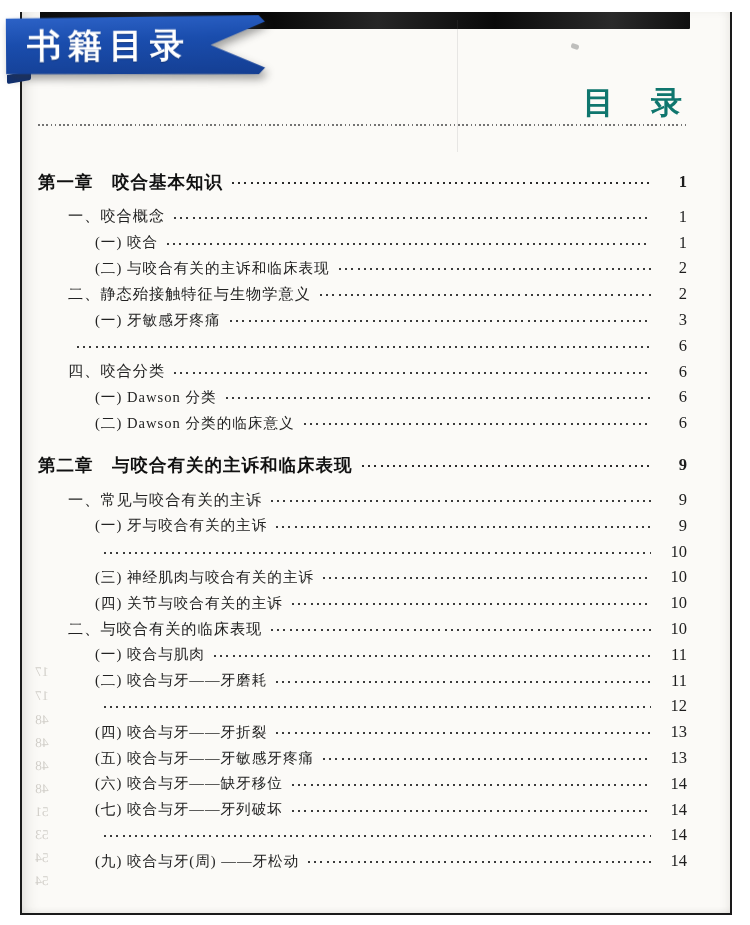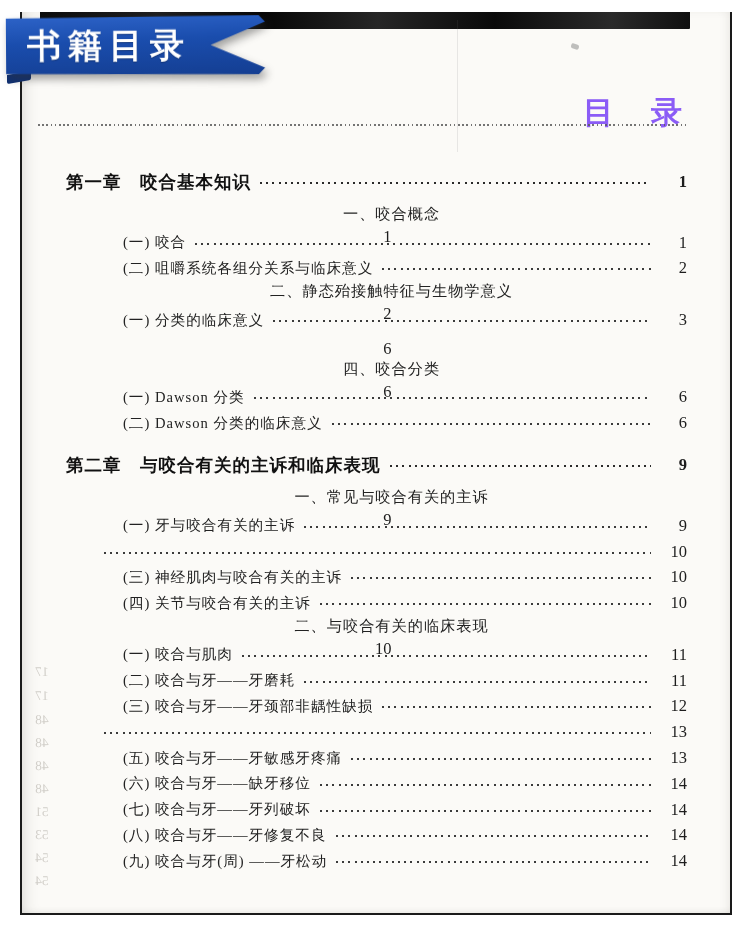--- a/index.html
+++ b/index.html
@@ -13,40 +13,40 @@
     background:#fbfaf7;
     border:2px solid #1a1a1a;border-top:none;
     box-shadow:inset 10px 0 16px -10px rgba(60,55,45,.22), inset -8px 0 12px -9px rgba(60,55,45,.15), inset 0 -6px 10px -8px rgba(60,55,45,.12);
   }
   .topbar{
     position:absolute;left:18px;top:0;width:650px;height:17px;
     background:linear-gradient(90deg,#0b0b0b 0%,#1f1f1f 18%,#060606 34%,#262626 52%,#0a0a0a 70%,#2a2a2a 88%,#101010 100%);
     border-radius:0 0 1px 1px;
   }
   .page-title{
-    position:absolute;top:80px;right:45px;
+    position:absolute;top:70px;right:45px;
     font-family:"Liberation Sans","DejaVu Sans",sans-serif;font-weight:700;
-    font-size:31px;letter-spacing:3px;color:#8b5cf6;white-space:pre;
+    font-size:31px;letter-spacing:3px;color:#0f766e;white-space:pre;
   }
   .rule{
     position:absolute;top:112px;left:16px;right:43px;height:2px;
     background:repeating-linear-gradient(90deg,#5c5c5c 0 1.6px,transparent 1.6px 4.2px);
     opacity:.85;
   }
   
   .toc{position:absolute;top:154px;left:16px;right:43px;}
   .toc-row{display:flex;align-items:center;height:25.8px;font-size:15px;color:#222;}
   .toc-row.lvl-chapter{
     height:31px;margin-top:0;margin-bottom:7px;
     font-family:"Liberation Sans","DejaVu Sans",sans-serif;font-weight:700;font-size:17.5px;color:#111;
   }
   .toc-row.lvl-chapter.gap-before{margin-top:13px;}
-  .toc-row.lvl-l1{padding-left:30px;font-size:15.2px;flex-direction:column;}
+  .toc-row.lvl-l1{padding-left:30px;font-size:15.2px;}
   .toc-row.lvl-l2{padding-left:57px;font-size:14.6px;}
-  .toc-label{white-space:nowrap;letter-spacing:1px;margin-left:28px;}
+  .toc-label{white-space:nowrap;letter-spacing:1px;}
   .leader{
     flex:1;height:2px;align-self:center;margin:2px 8px 0 9px;
     background:repeating-linear-gradient(90deg,#3b3b3b 0 2px,transparent 2px 6.2px);
   }
   .lvl-chapter .leader{background:repeating-linear-gradient(90deg,#2a2a2a 0 2px,transparent 2px 6.2px);}
   .pg{min-width:28px;text-align:right;font-size:16.5px;font-family:"Liberation Serif","DejaVu Serif",serif;color:#1d1d1d;letter-spacing:0;}
   
   .ribbon{position:absolute;left:6px;top:16px;width:259px;height:59px;z-index:6;
     filter:drop-shadow(3px 5px 4px rgba(50,50,50,.45));transform:rotate(-.4deg);}
   .ribbon-shape{
@@ -94,31 +94,31 @@
     <span class="toc-label">一、咬合概念</span>
     <span class="leader"></span>
     <span class="pg">1</span>
   </div>
         <div class="toc-row lvl-l2">
     <span class="toc-label">(一) 咬合</span>
     <span class="leader"></span>
     <span class="pg">1</span>
   </div>
         <div class="toc-row lvl-l2">
-    <span class="toc-label">(二) 咀嚼系统各组分关系与临床意义</span>
+    <span class="toc-label">(二) 与咬合有关的主诉和临床表现</span>
     <span class="leader"></span>
     <span class="pg">2</span>
   </div>
         <div class="toc-row lvl-l1">
     <span class="toc-label">二、静态殆接触特征与生物学意义</span>
     <span class="leader"></span>
     <span class="pg">2</span>
   </div>
         <div class="toc-row lvl-l2">
-    <span class="toc-label">(一) 分类的临床意义</span>
+    <span class="toc-label">(一) 牙敏感牙疼痛</span>
     <span class="leader"></span>
     <span class="pg">3</span>
   </div>
         <div class="toc-row lvl-l1">
     <span class="leader"></span>
     <span class="pg">6</span>
   </div>
         <div class="toc-row lvl-l1">
     <span class="toc-label">四、咬合分类</span>
     <span class="leader"></span>
@@ -172,45 +172,44 @@
     <span class="toc-label">(一) 咬合与肌肉</span>
     <span class="leader"></span>
     <span class="pg">11</span>
   </div>
         <div class="toc-row lvl-l2">
     <span class="toc-label">(二) 咬合与牙——牙磨耗</span>
     <span class="leader"></span>
     <span class="pg">11</span>
   </div>
         <div class="toc-row lvl-l2">
-    <span class="toc-label">(三) 咬合与牙——牙颈部非龋性缺损</span>
     <span class="leader"></span>
     <span class="pg">12</span>
   </div>
         <div class="toc-row lvl-l2">
+    <span class="toc-label">(四) 咬合与牙——牙折裂</span>
     <span class="leader"></span>
     <span class="pg">13</span>
   </div>
         <div class="toc-row lvl-l2">
     <span class="toc-label">(五) 咬合与牙——牙敏感牙疼痛</span>
     <span class="leader"></span>
     <span class="pg">13</span>
   </div>
         <div class="toc-row lvl-l2">
     <span class="toc-label">(六) 咬合与牙——缺牙移位</span>
     <span class="leader"></span>
     <span class="pg">14</span>
   </div>
         <div class="toc-row lvl-l2">
     <span class="toc-label">(七) 咬合与牙——牙列破坏</span>
     <span class="leader"></span>
     <span class="pg">14</span>
   </div>
         <div class="toc-row lvl-l2">
-    <span class="toc-label">(八) 咬合与牙——牙修复不良</span>
     <span class="leader"></span>
     <span class="pg">14</span>
   </div>
         <div class="toc-row lvl-l2">
     <span class="toc-label">(九) 咬合与牙(周) ——牙松动</span>
     <span class="leader"></span>
     <span class="pg">14</span>
   </div>
       </div>
 

